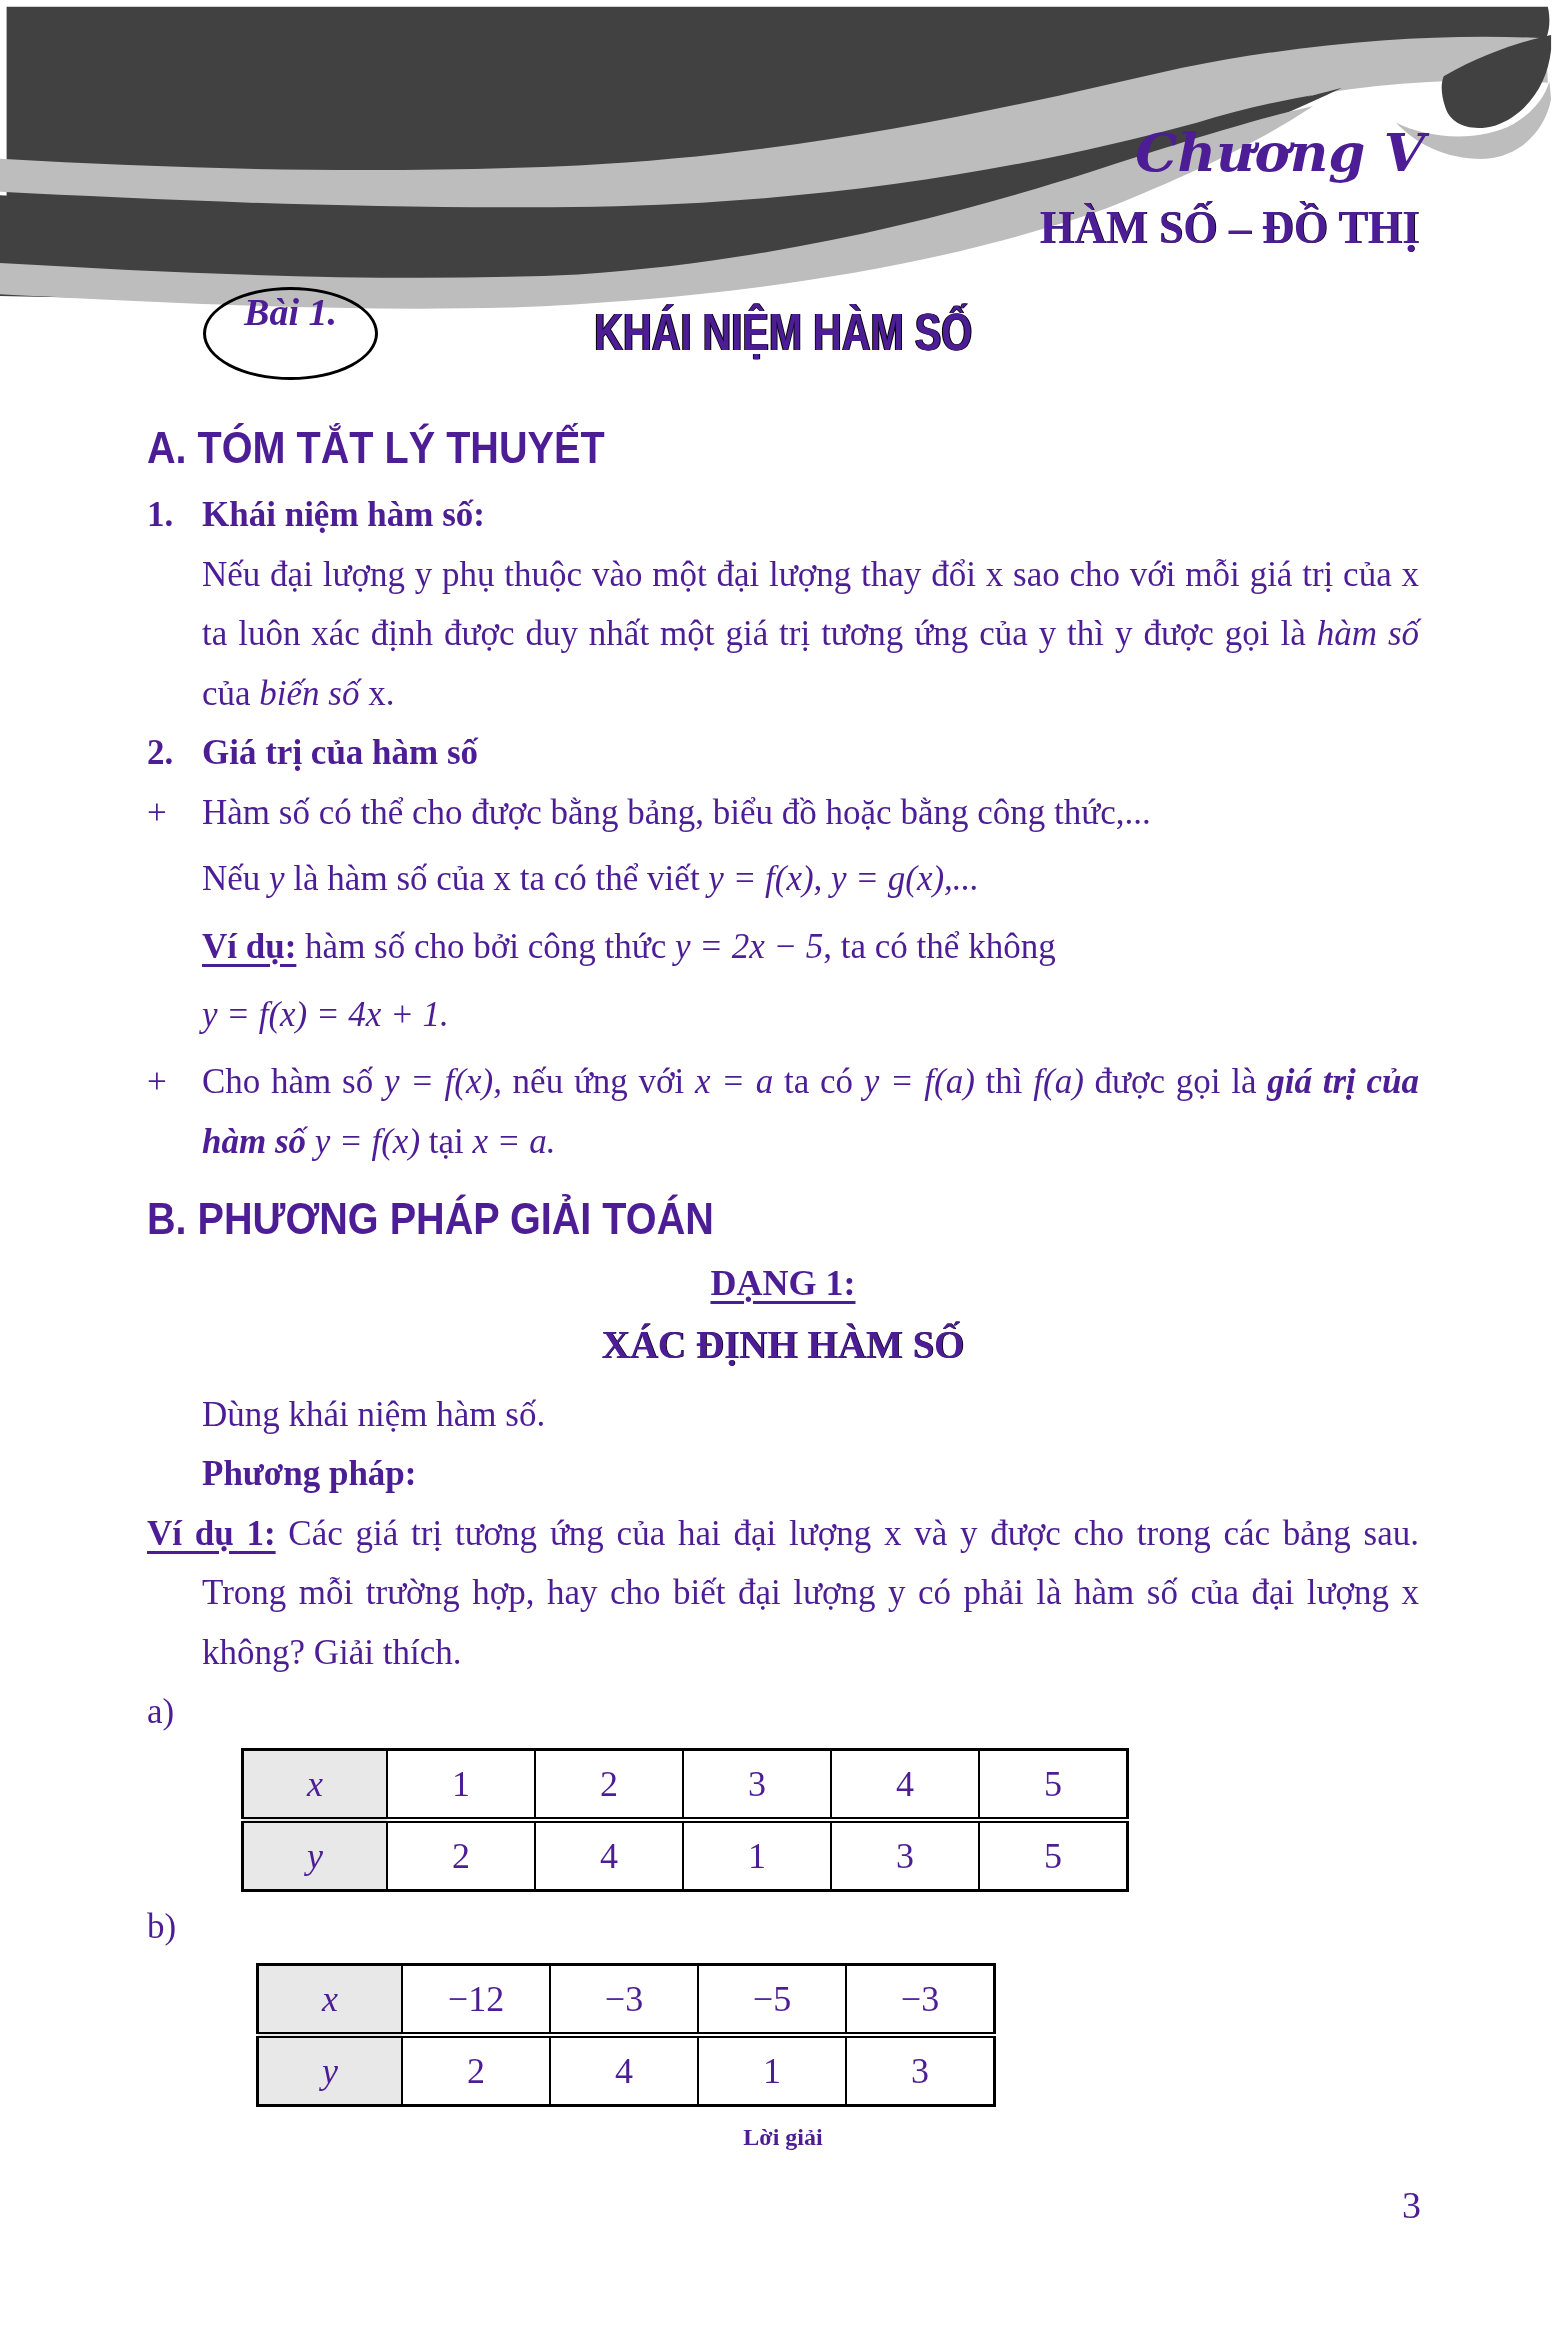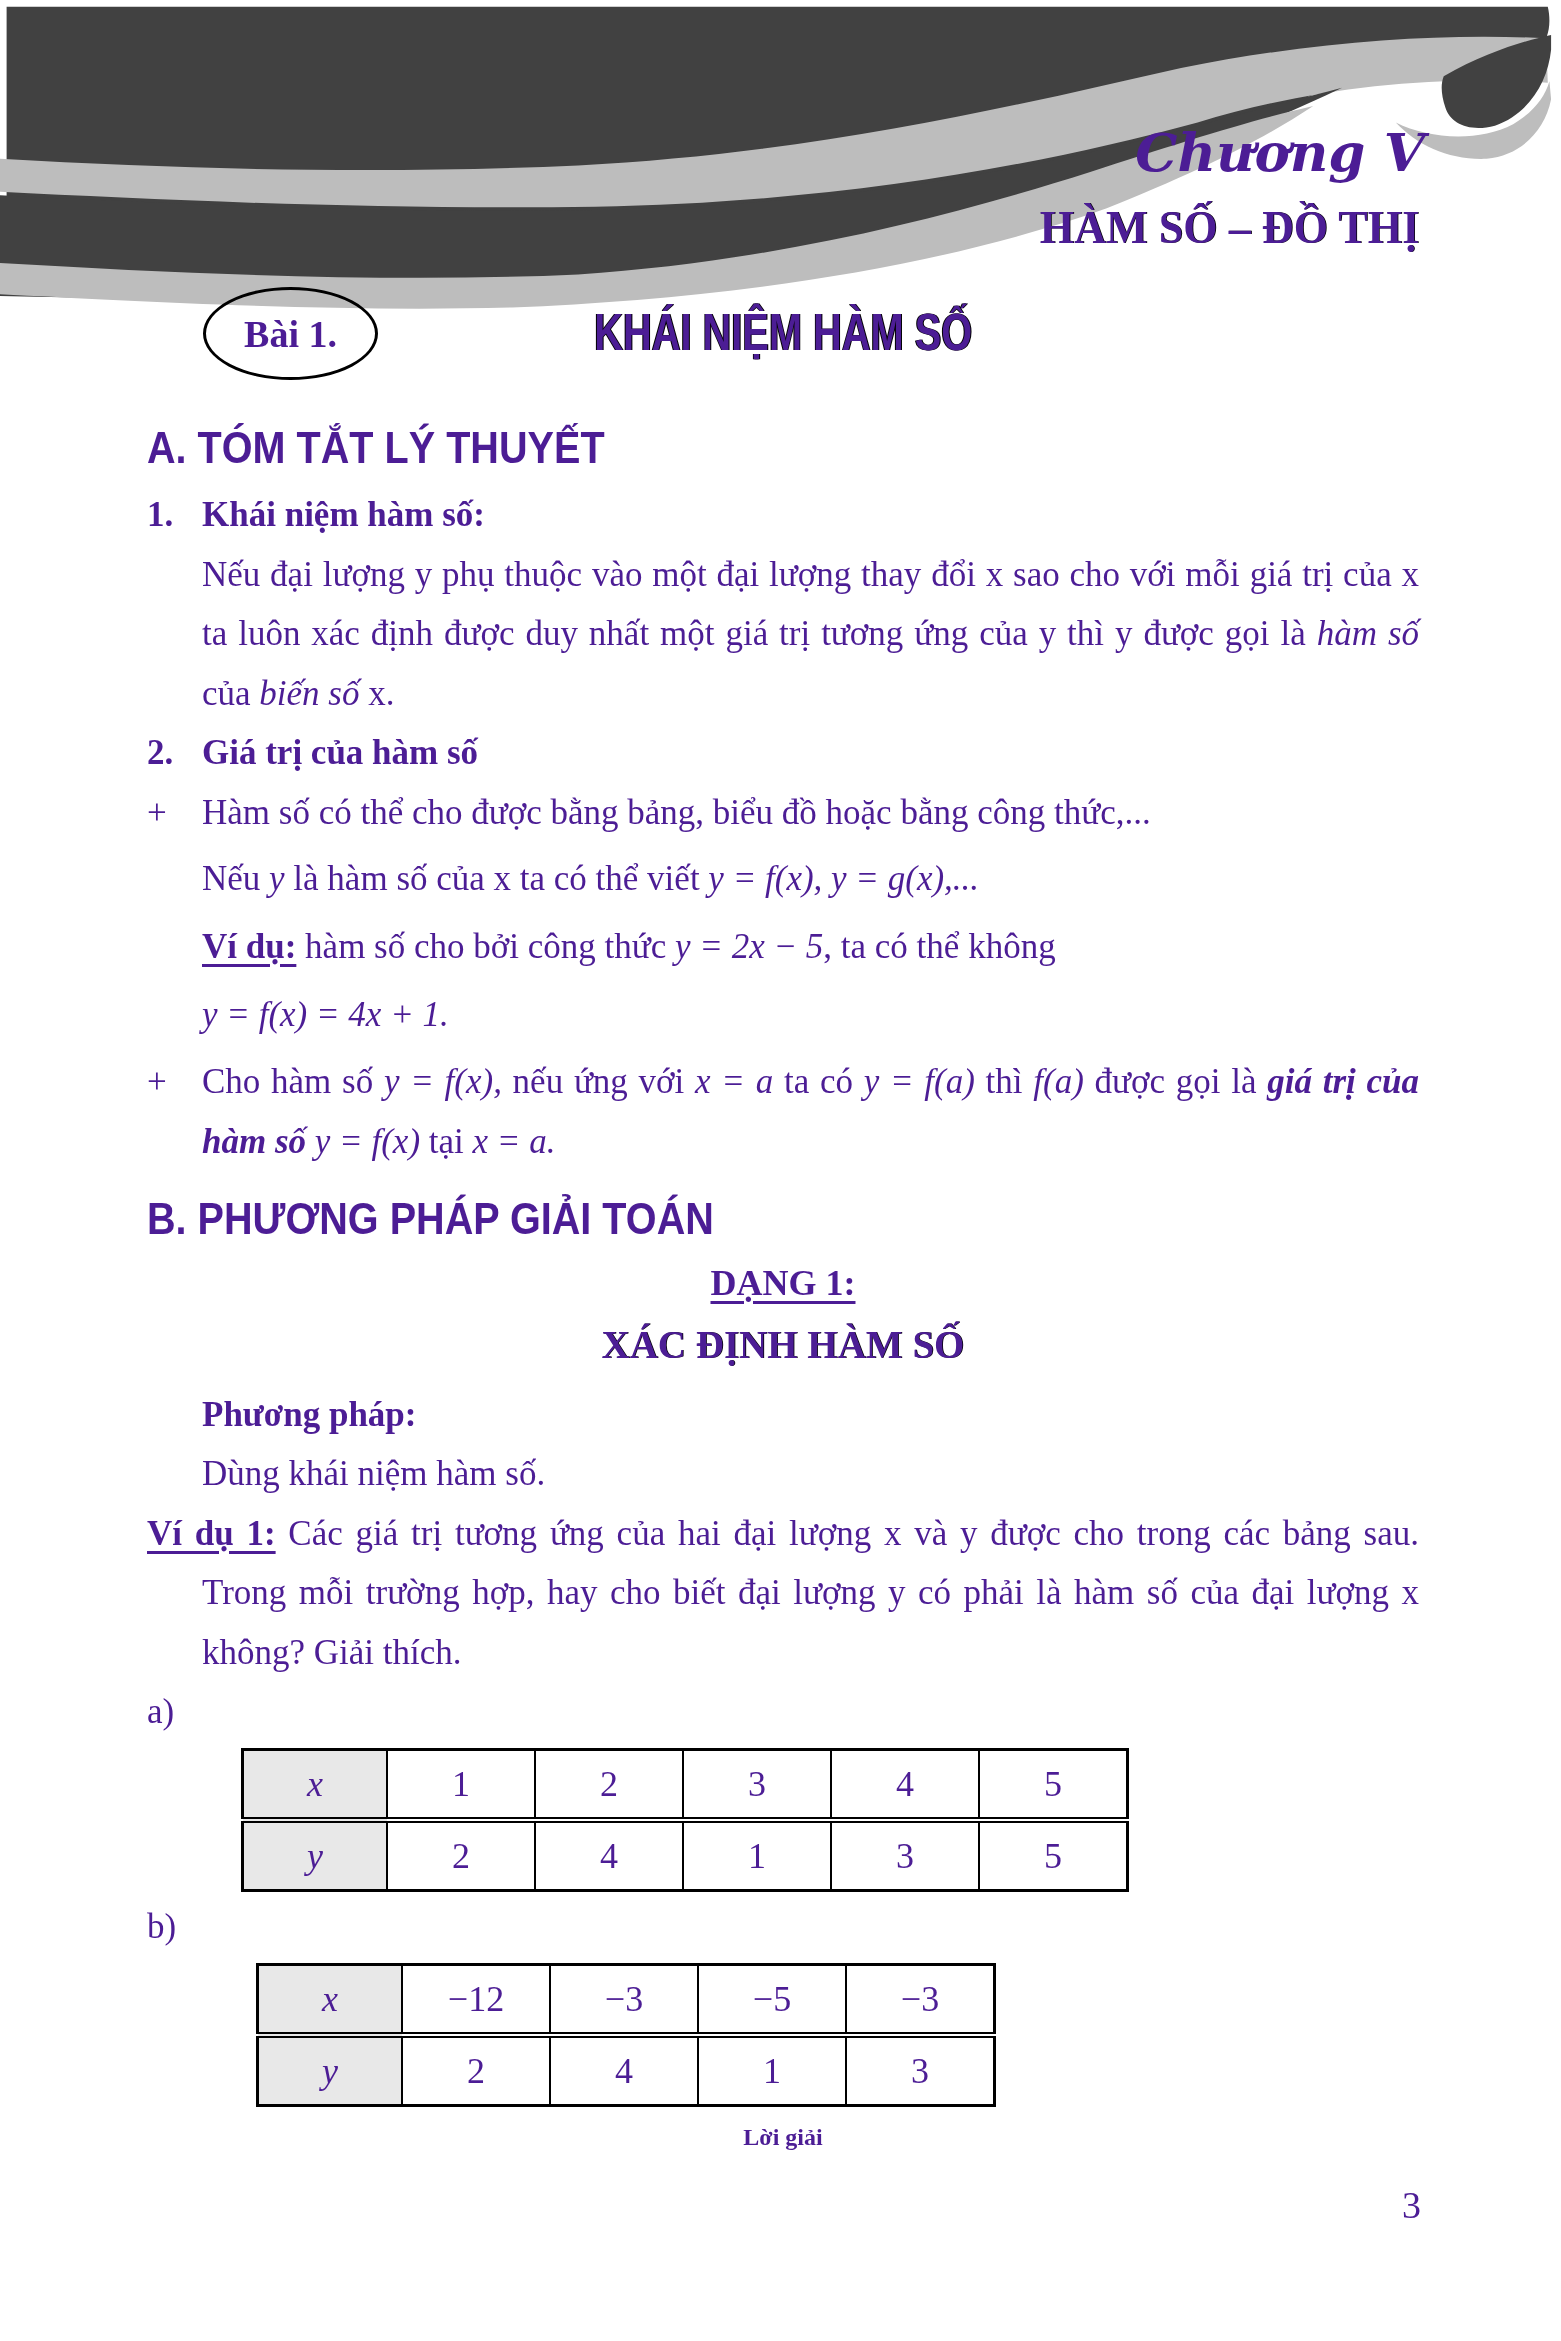--- a/index.html
+++ b/index.html
@@ -24,21 +24,21 @@
     text-shadow:0.8px 0 0 #000;
     transform:scaleX(.96);transform-origin:right center;
     white-space:nowrap;
   }
   
   .content{position:absolute;left:147px;top:287px;width:1272px;}
   .badge-row{position:relative;height:97px;margin-bottom:38px;}
   .badge{
     position:absolute;left:56px;top:0;
     width:175px;height:93px;border:3.3px solid #000;border-radius:50%;
-    display:flex;align-items:center;justify-content:center;box-sizing:border-box;
+    display:flex;justify-content:center;box-sizing:border-box;font-style:italic;
   }
   .badge-label{font-weight:bold;font-size:38px;}
   .lesson-title{
     position:absolute;left:0;right:0;top:20px;text-align:center;
     font-family:"Liberation Sans","DejaVu Sans",sans-serif;
     font-weight:bold;font-size:51px;line-height:1;white-space:nowrap;
   }
   .lesson-title>span{
     display:inline-block;transform:scaleX(.78);transform-origin:center;
     text-shadow:1.2px 0 0 #000,-1.2px 0 0 #000;
@@ -177,22 +177,22 @@
 
     <div class="sec-heading" style="margin-top:21.5px;">
       <span>B. PHƯƠNG PHÁP GIẢI TOÁN</span>
     </div>
 
     <div class="dang-label center">
       <span class="u">DẠNG 1:</span>
     </div>
     <div class="dang-title center">XÁC ĐỊNH HÀM SỐ</div>
 
+    <div class="bt ind">Dùng khái niệm hàm số.</div>
     <div class="bt ind b">Phương pháp:</div>
-    <div class="bt ind">Dùng khái niệm hàm số.</div>
 
     <div class="bt just hang">
       <span class="b u">Ví dụ 1:</span><span> Các giá trị tương ứng của hai đại lượng x và y được cho trong các bảng sau. Trong mỗi trường hợp, hay cho biết đại lượng y có phải là hàm số của đại lượng x không? Giải thích.</span>
     </div>
 
     <div class="bt">a)</div>
 
     <table class="vals tb-a">
       <tbody>
           <tr>

